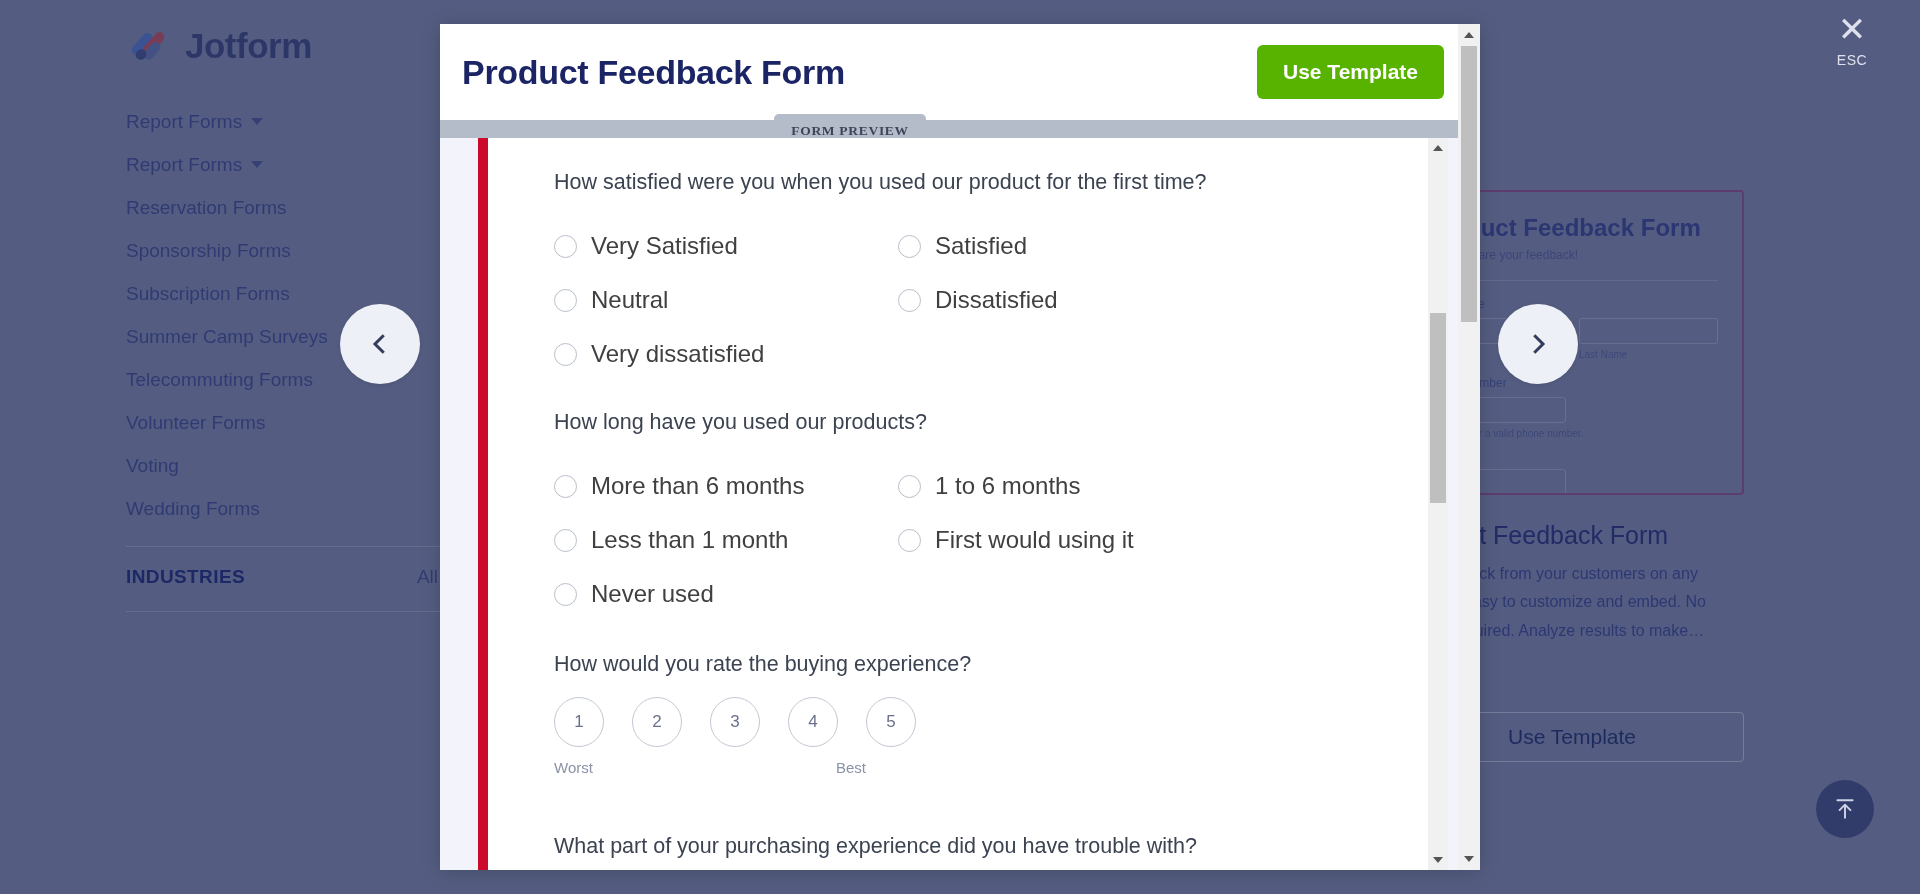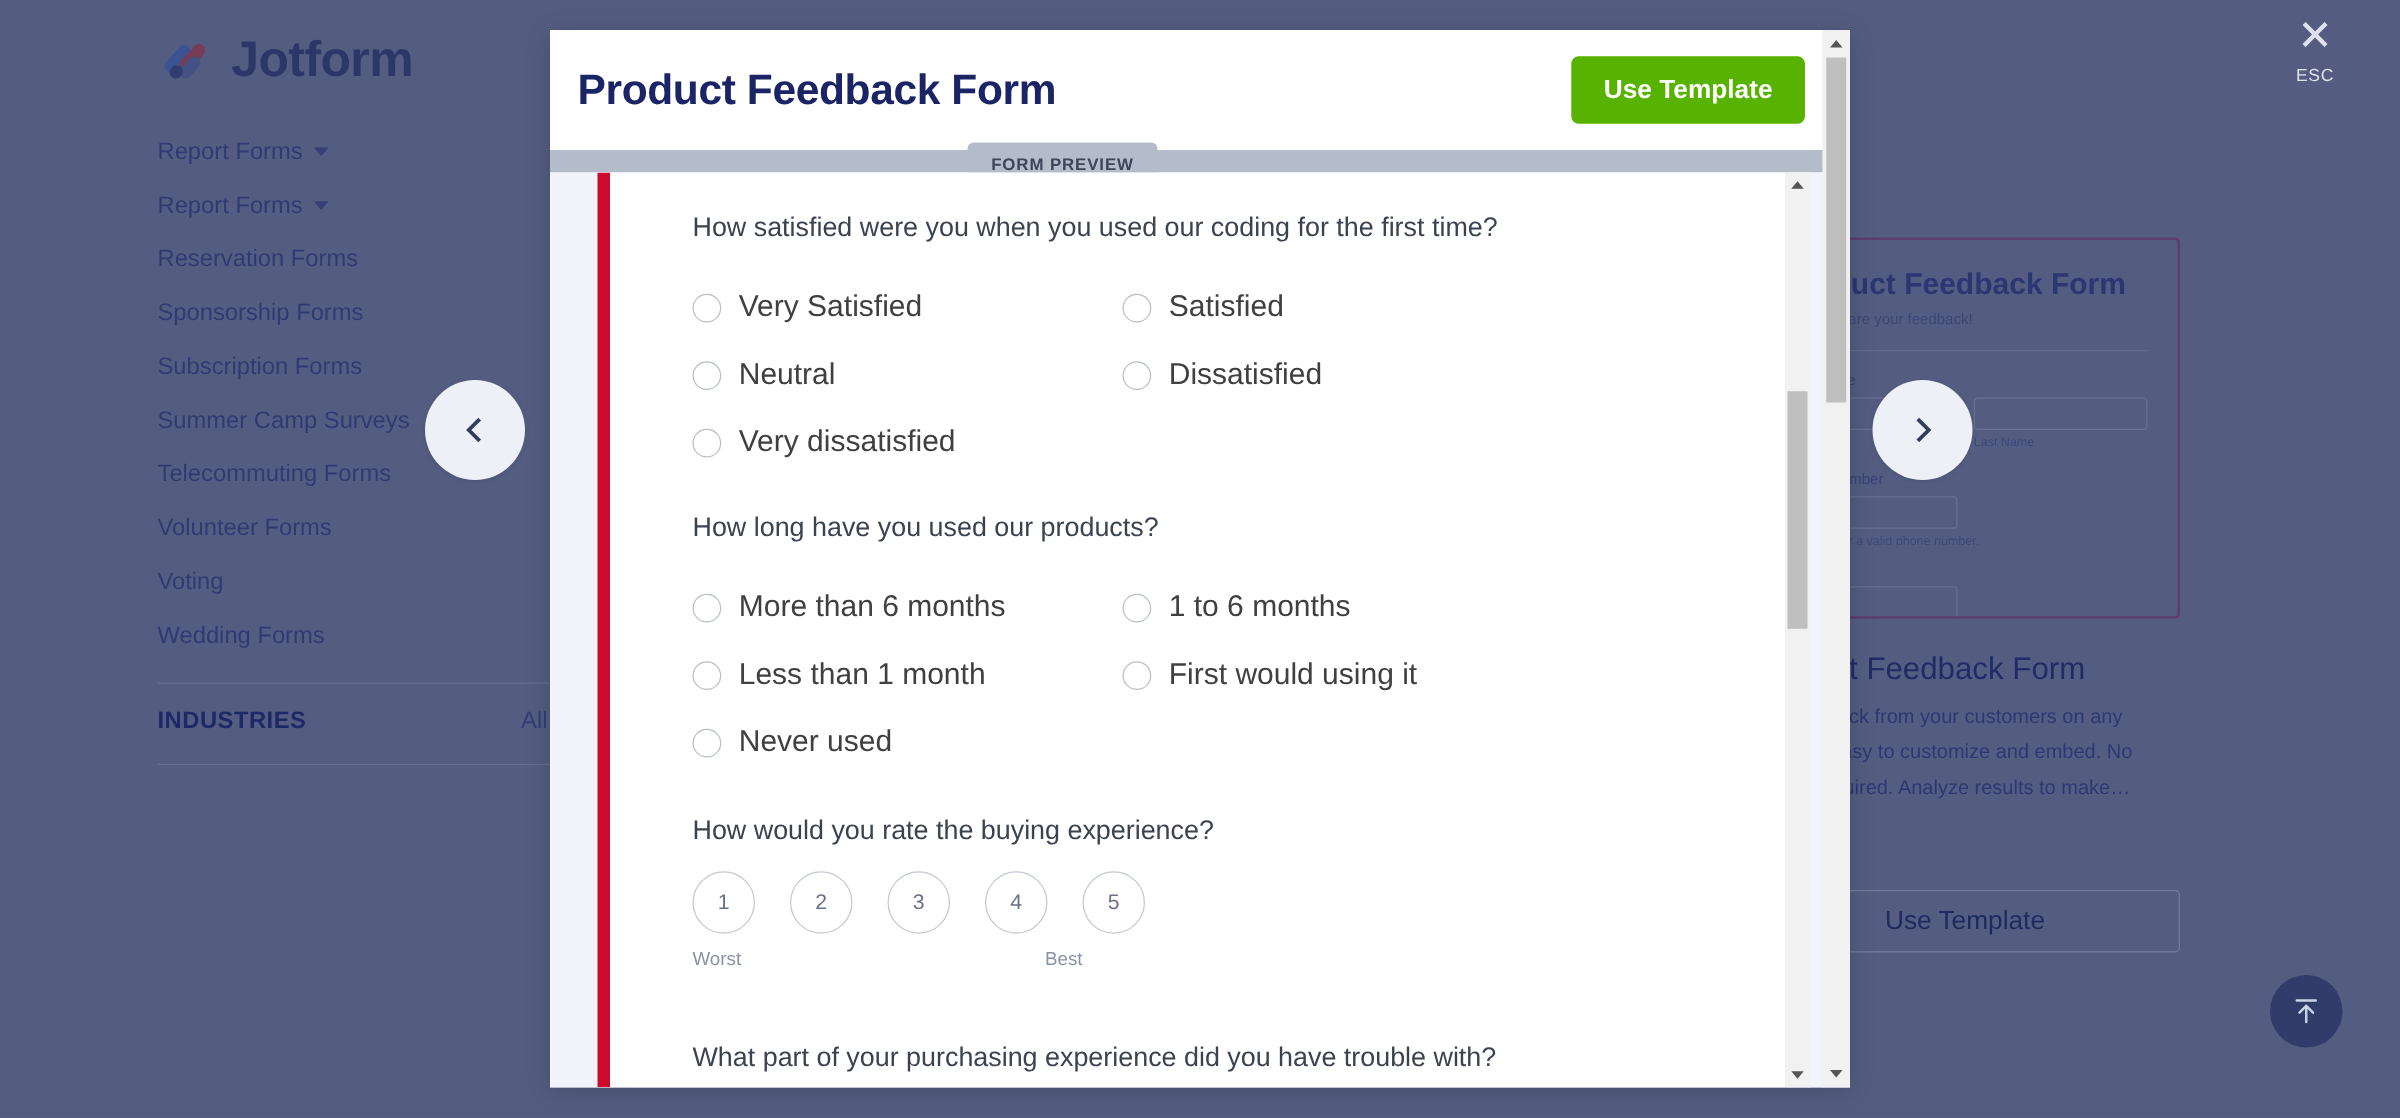--- a/index.html
+++ b/index.html
@@ -27,21 +27,21 @@
     display: flex; align-items: center; gap: 13px;
     opacity: .62;
   }
   .logo-mark { position: relative; width: 38px; height: 34px; }
   .logo-mark i { position: absolute; display: block; border-radius: 5px; }
   .lm1 { width: 10px; height: 26px; background: #2d4d9e; left: 3px; top: 2px; transform: rotate(42deg); }
   .lm2 { width: 10px; height: 26px; background: #8e2b3c; left: 15px; top: 1px; transform: rotate(42deg); }
   .lm3 { width: 10px; height: 20px; background: #3a4a86; left: 13px; top: 12px; transform: rotate(42deg); }
   .lm4 { width: 10px; height: 11px; background: #1b2a63; left: 2px; top: 20px; transform: rotate(42deg); border-radius: 3px; }
   .logo-word {
-    font-size: 40px; font-weight: bold; color: #152159; letter-spacing: -0.5px;
+    font-size: 35px; font-weight: bold; color: #152159; letter-spacing: -0.5px;
   }
 
   
   #bg-sidebar { position: absolute; left: 126px; top: 100px; width: 420px; }
   .side-row {
     display: flex; align-items: center; justify-content: space-between;
     height: 43px; padding-right: 22px;
   }
   .side-label {
     font-size: 19px; color: #2a3570; opacity: .85;
@@ -148,20 +148,21 @@
   }
   #tab-strip {
     height: 18px; background: #b4bcc9; position: relative;
   }
   #tab-preview {
     position: absolute; left: 334px; top: -6px; width: 152px; height: 34px;
     background: #b4bcc9; border-radius: 5px;
     display: flex; align-items: center; justify-content: center;
     font-size: 13.5px; font-weight: bold; color: #3c4559; letter-spacing: .7px;
     cursor: pointer;
+    font-family: Liberation Serif, serif;
   }
   #preview-area {
     position: absolute; left: 0; top: 114px; right: 0; bottom: 0;
     background: #f2f3fb; overflow: hidden;
   }
   #form-white {
     position: absolute; left: 38px; top: 0; width: 970px; bottom: 0;
     background: #fff; border-left: 10px solid #cc0a2b;
     overflow: hidden;
   }
@@ -374,21 +375,21 @@
 
   <div id="tab-strip">
     <div id="tab-preview">FORM PREVIEW</div>
   </div>
 
   <div id="preview-area">
     <div id="form-white">
       <div id="form-body">
 
         <div class="q-block">
-          <div class="q-title">How satisfied were you when you used our coding for the first time?</div>
+          <div class="q-title">How satisfied were you when you used our product for the first time?</div>
           <div class="opt-grid">
             <label class="opt">
                 <span class="radio"></span>
                 <span>Very Satisfied</span>
               </label>
             <label class="opt">
                 <span class="radio"></span>
                 <span>Satisfied</span>
               </label>
             <label class="opt">

